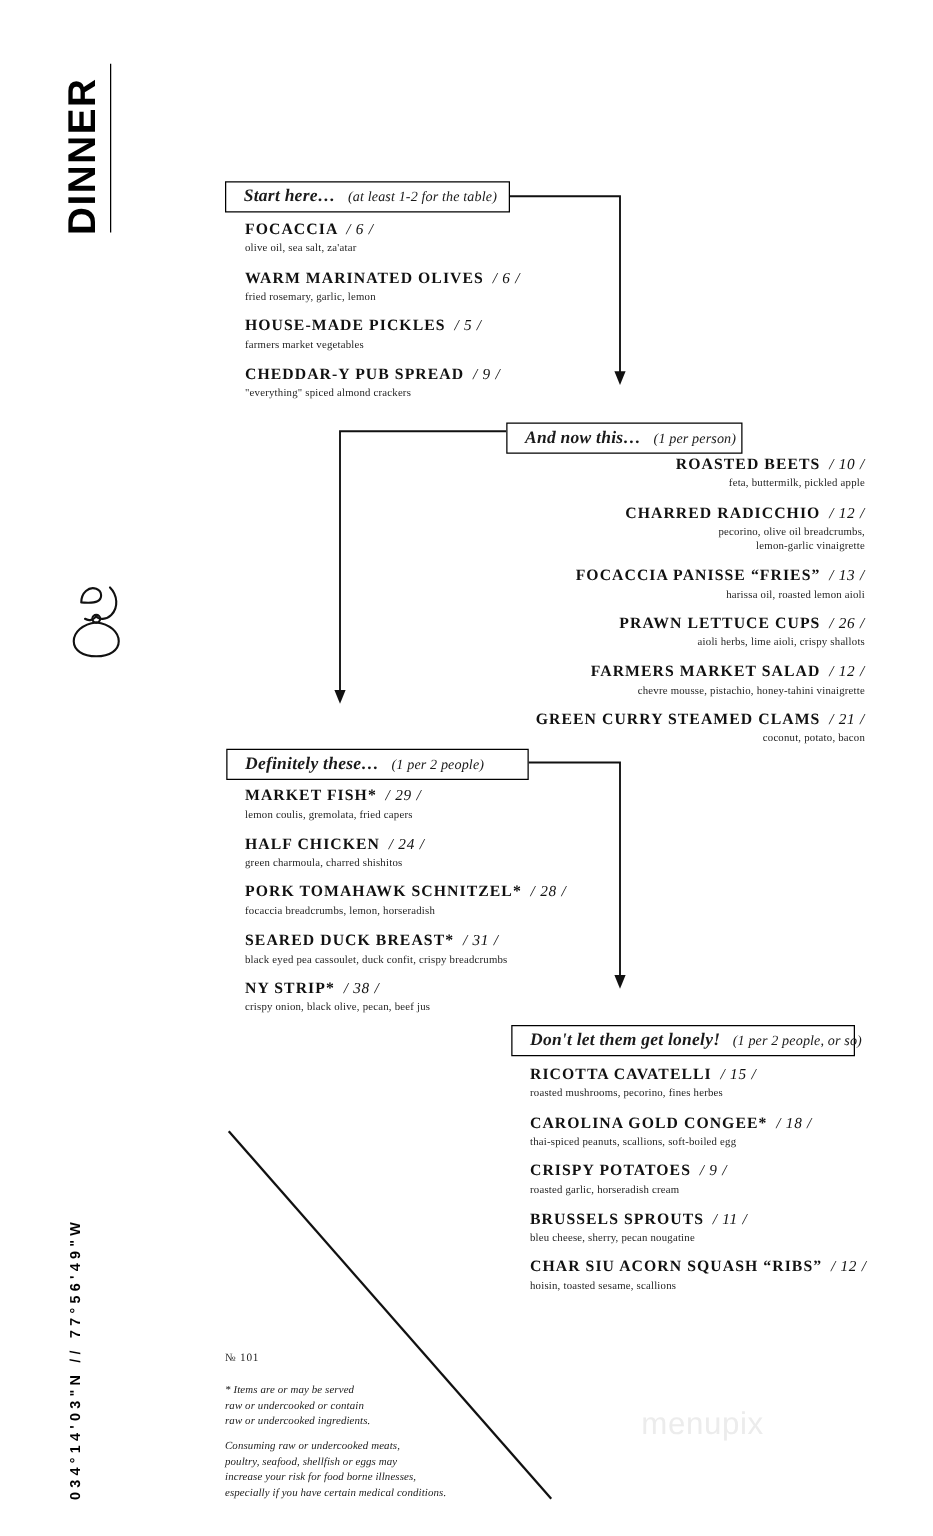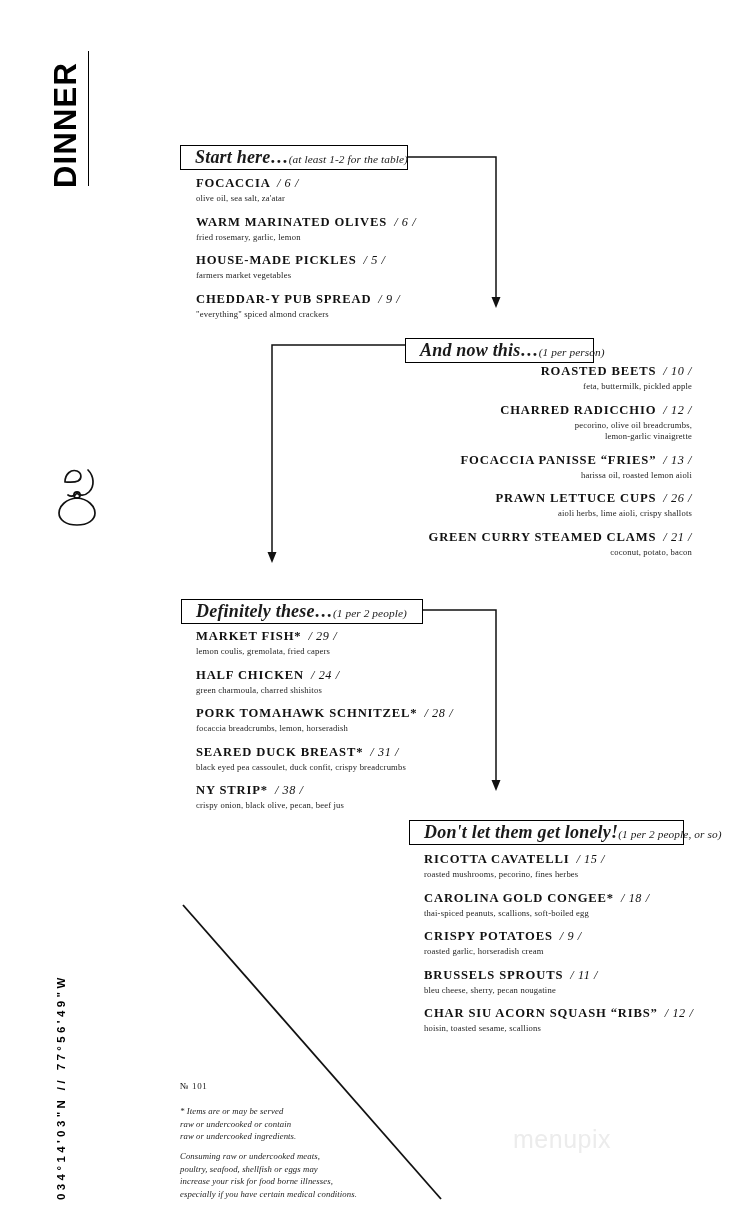--- a/index.html
+++ b/index.html
@@ -99,28 +99,28 @@
     line-height: 23px;
     white-space: nowrap;
     padding-left: 14px;
     font-size: 11.5px;
     z-index: 5;
   }
   .sec-box .lead {
     font-family: "Liberation Serif", serif;
     font-weight: bold;
     font-style: italic;
-    font-size: 18px;
+    font-size: 14px;
     letter-spacing: 0.2px;
   }
   .sec-box .qual {
     font-family: "Liberation Serif", serif;
     font-style: italic;
     font-size: 11.3px;
-    margin-left: 0;
+    margin-left: 10px;
     letter-spacing: 0.1px;
   }
 
   
   .items {
     position: absolute;
   }
   .item {
     margin-bottom: 10px;
   }
@@ -271,20 +271,24 @@
     </div>
     <div class="item">
       <div class="item-name"><span>FOCACCIA PANISSE “FRIES”</span> <span class="price">/ 13 /</span></div>
       <div class="item-desc">harissa oil, roasted lemon aioli</div>
     </div>
     <div class="item">
       <div class="item-name"><span>PRAWN LETTUCE CUPS</span> <span class="price">/ 26 /</span></div>
       <div class="item-desc">aioli herbs, lime aioli, crispy shallots</div>
     </div>
     <div class="item">
+      <div class="item-name"><span>FARMERS MARKET SALAD</span> <span class="price">/ 12 /</span></div>
+      <div class="item-desc">chevre mousse, pistachio, honey-tahini vinaigrette</div>
+    </div>
+    <div class="item">
       <div class="item-name"><span>GREEN CURRY STEAMED CLAMS</span> <span class="price">/ 21 /</span></div>
       <div class="item-desc">coconut, potato, bacon</div>
     </div>
   </div>
 
   <div class="sec-box" style="left:181px; top:599px; width:242px;">
     <span class="lead">Definitely these…</span><span class="qual">(1 per 2 people)</span>
   </div>
   <div class="items" style="left:196px; top:629px; width:250px;">
     <div class="item">

